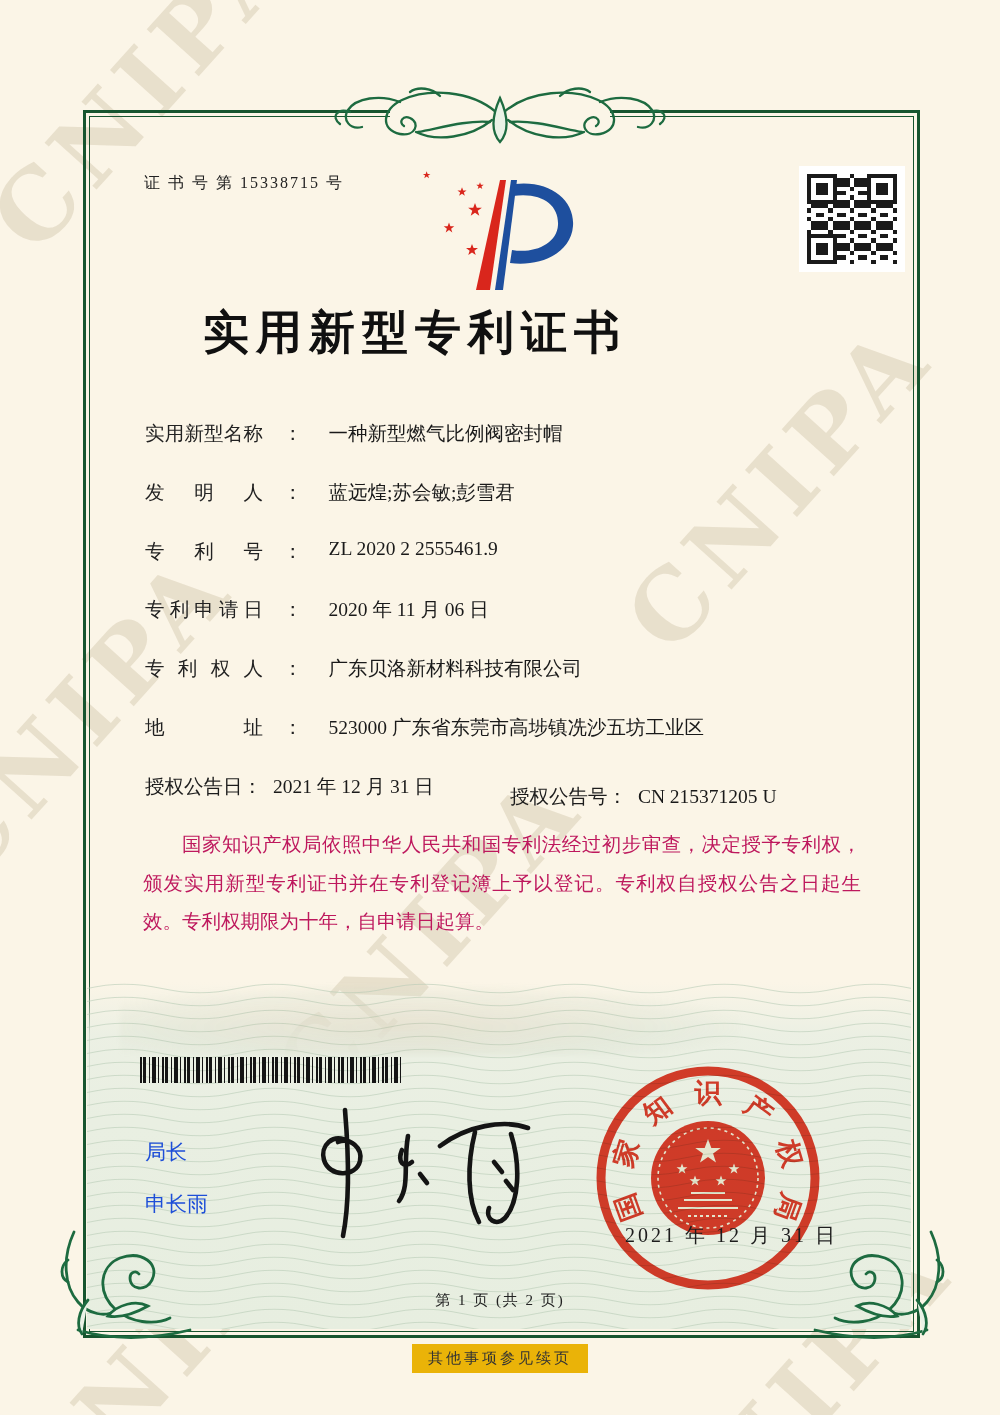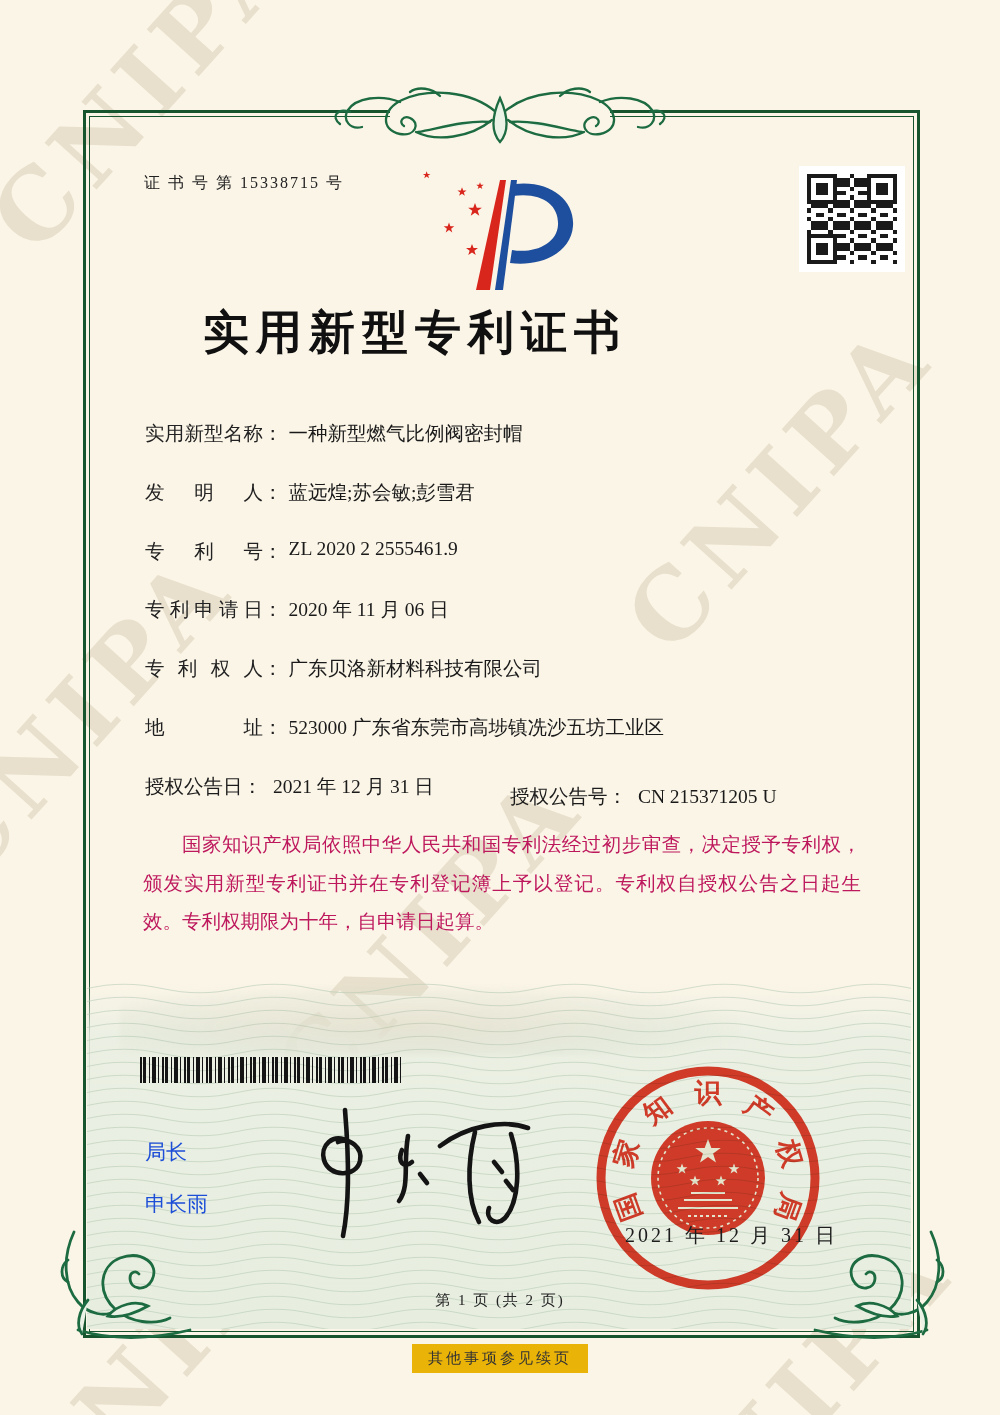--- a/index.html
+++ b/index.html
@@ -37,21 +37,21 @@
     font-size:16px;letter-spacing:2px;color:#222;
   }
   .logo{position:absolute;left:412px;top:168px;z-index:2;}
   .qr{position:absolute;left:799px;top:166px;width:106px;height:106px;background:#fff;z-index:2;
       display:flex;align-items:center;justify-content:center;}
   .title{
     position:absolute;left:0;top:302px;width:830px;text-align:center;z-index:2;
     font-size:46px;font-weight:bold;letter-spacing:7px;color:#101010;
   }
   .fields{position:absolute;left:145px;top:420px;width:730px;z-index:2;font-size:19.5px;}
-  .field-row{height:58.8px;display:flex;align-items:flex-start;white-space:nowrap;}
+  .field-row{height:58.8px;display:flex;align-items:flex-start;white-space:nowrap;gap:20px;}
   .f-label{display:inline-block;width:118px;text-align:justify;text-align-last:justify;color:#222;}
   .f-colon{color:#222;}
   .f-value{margin-left:6px;color:#1a1a1a;}
   .grant-row{position:relative;height:50px;white-space:nowrap;}
   .grant-right{position:absolute;left:365px;top:0;margin-top:10px;}
   .paras{position:absolute;left:143px;top:826px;width:718px;z-index:2;
     font-size:19.5px;line-height:38.5px;color:#be185d;text-align:justify;}
   .paras p{margin:0;text-indent:2em;}
   .barcode{
     position:absolute;left:140px;top:1057px;width:263px;height:26px;z-index:2;

